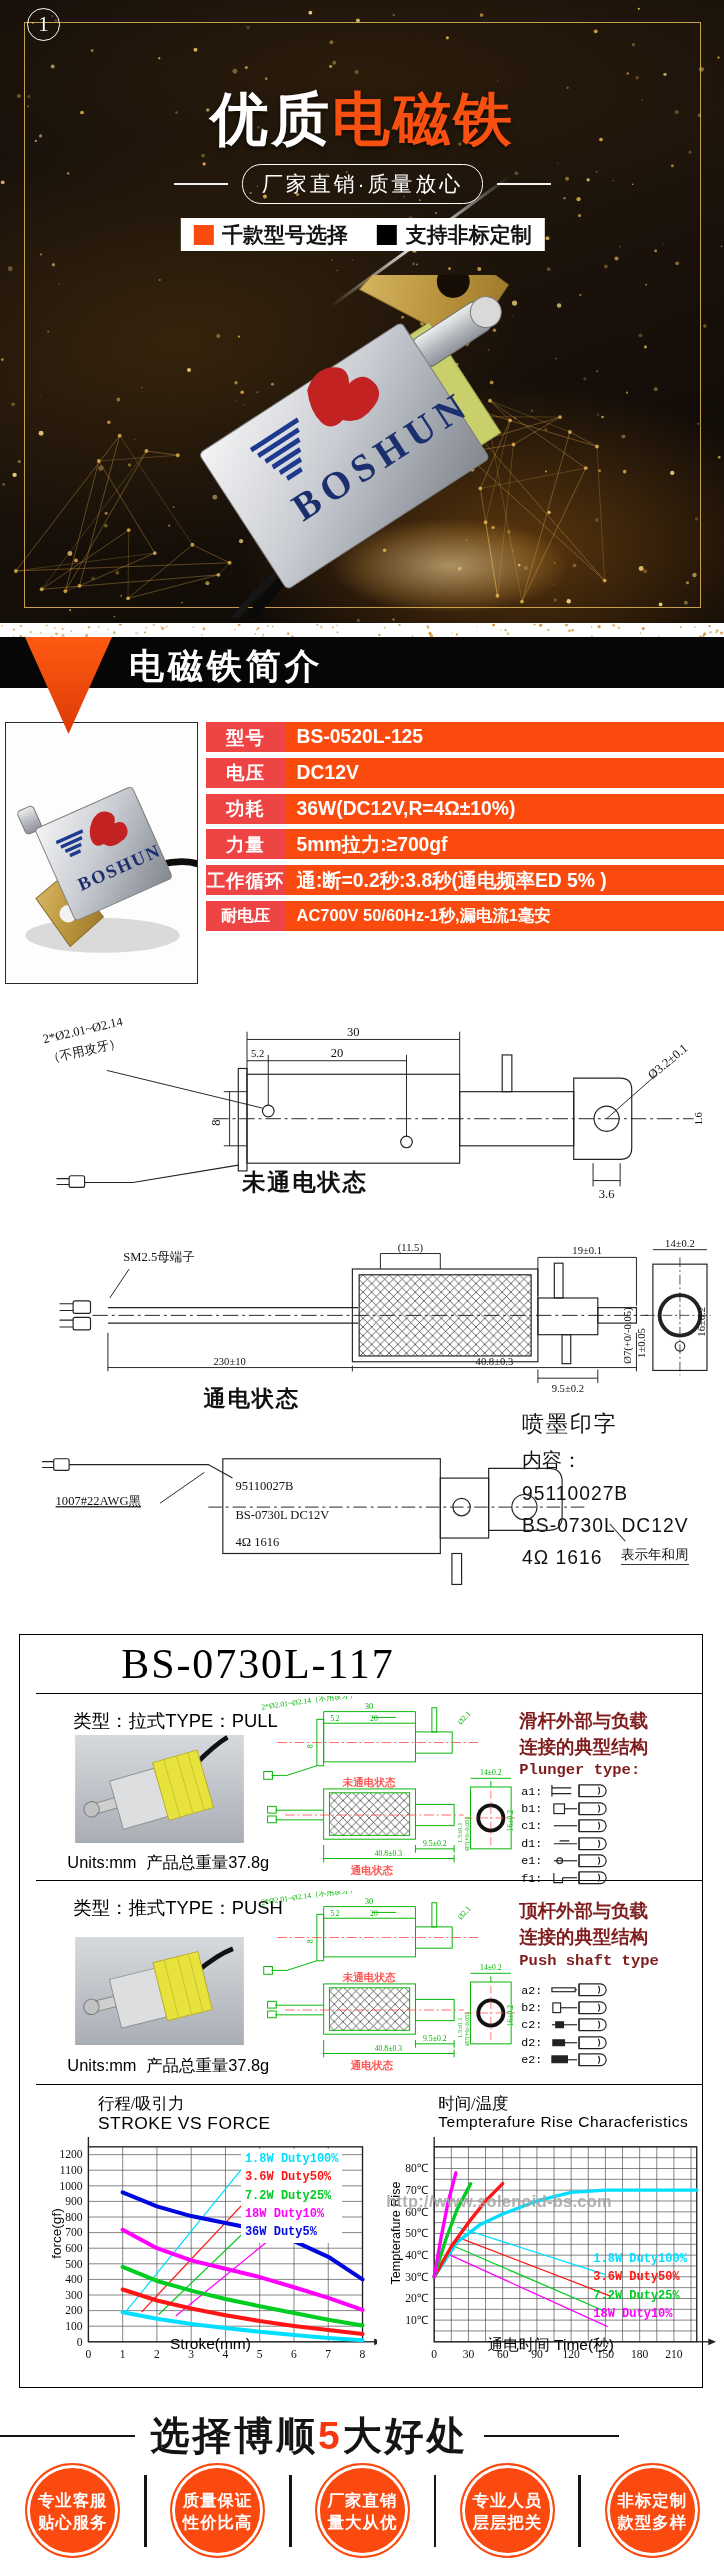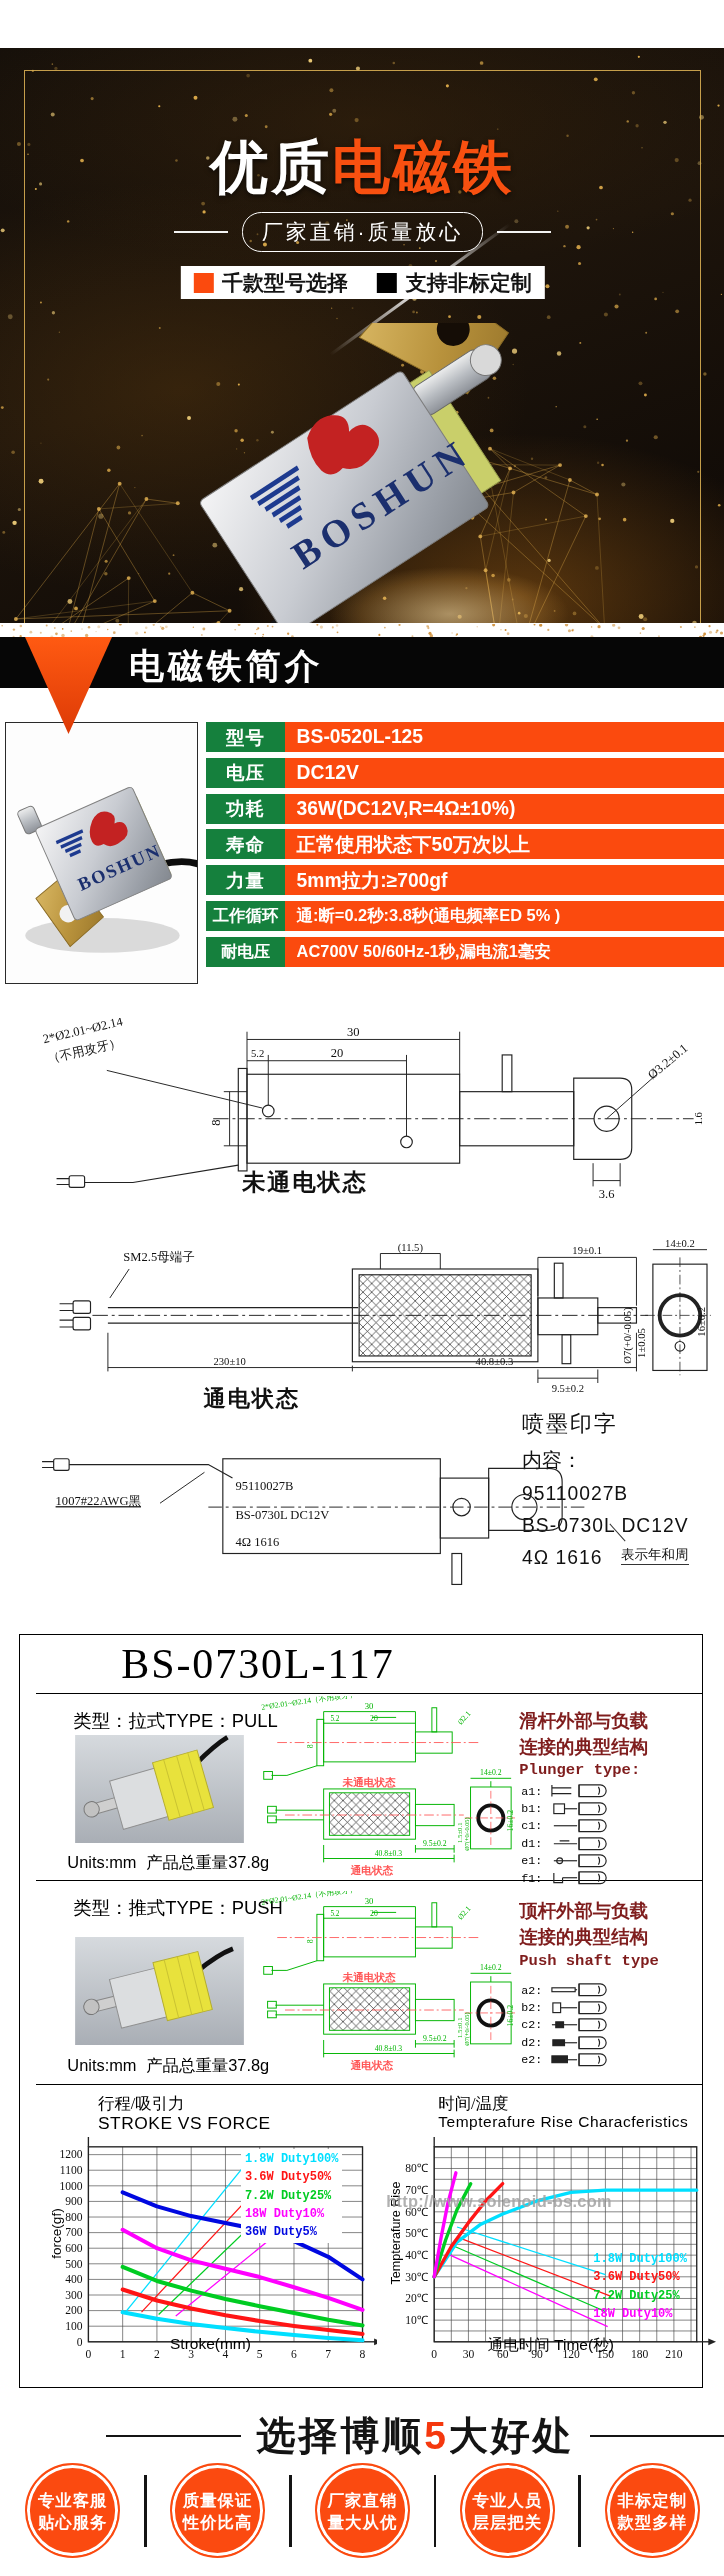--- a/index.html
+++ b/index.html
@@ -6,21 +6,21 @@
   .page{position:relative;width:725px;height:2576px;background:#fff;overflow:hidden;
         font-family:"Liberation Sans",sans-serif;}
   .abs{position:absolute;}
 
   
   .hero{position:absolute;left:0;top:0;width:725px;height:623px;overflow:hidden;
     background:
       radial-gradient(ellipse 406px 232px at 72% 88%, rgba(150,90,20,.55), transparent 70%),
       radial-gradient(ellipse 483px 290px at 25% 55%, rgba(95,60,15,.38), transparent 72%),
       radial-gradient(ellipse 580px 193px at 50% 12%, rgba(60,38,12,.5), transparent 75%),
-      linear-gradient(160deg,#16100a 0%,#1d140b 45%,#0b0705 100%); margin-top: 48px;}
+      linear-gradient(160deg,#16100a 0%,#1d140b 45%,#0b0705 100%);}
   .hero-frame{position:absolute;left:24px;right:24px;top:22px;bottom:15.5px;
     border:1px solid rgba(216,174,82,.9);pointer-events:none;}
   .hero-bg{position:absolute;left:0;top:0;}
   .hero-title{position:absolute;left:0;top:81px;width:725px;text-align:center;
     font-size:58px;font-weight:bold;letter-spacing:2.9px;margin:0;}
   .hero-title .tw{color:#fff;text-shadow:0 1.9px 5.8px rgba(0,0,0,.6);}
   .hero-title .to{color:#f85010;text-shadow:0 1.9px 5.8px rgba(0,0,0,.6);}
   .tagline-row{position:absolute;left:0;top:164px;width:725px;display:flex;
     align-items:center;justify-content:center;gap:13.5px;}
   .tagline-dash{width:54px;height:1.9px;background:#fff;opacity:.95;}
@@ -49,21 +49,21 @@
     font-family:"Liberation Serif",serif;}
   .sec-title{position:absolute;left:129px;top:643px;color:#fff;font-size:35px;
     font-weight:bold;letter-spacing:3.9px;}
 
   
   .photo-box{position:absolute;left:4.8px;top:722px;width:193px;height:262px;
     border:1px solid #2a2a2a;background:#fff;box-sizing:border-box;}
   .spec-table{position:absolute;left:206px;top:722px;width:519px;display:flex;
     flex-direction:column;gap:5.8px;}
   .spec-row{display:flex;height:30px;}
-  .spec-label{width:79px;background:#15803d;color:#fff;font-size:18.4px;font-weight:bold;
+  .spec-label{width:79px;background:#ef4444;color:#fff;font-size:18.4px;font-weight:bold;
     display:flex;align-items:center;justify-content:center;letter-spacing:1px;flex:none;}
   .spec-value{flex:1;background:#fb4a0e;color:#fff;font-size:19.3px;font-weight:bold;
     display:flex;align-items:center;padding-left:11.6px;white-space:nowrap;overflow:hidden;}
   .spec-row:nth-child(n+6) .spec-value{font-size:16.4px;}
   .spec-row:nth-child(n+6) .spec-label{font-size:16.4px;letter-spacing:0;}
 
   
   .draw-sec{position:absolute;left:0;top:1010px;width:725px;height:623px;background:#fff;}
   .dim{font-family:"Liberation Serif",serif;font-size:13px;fill:#111;}
   .dim-sm{font-family:"Liberation Serif",serif;font-size:11px;fill:#111;}
@@ -112,21 +112,21 @@
   .legend{position:absolute;font-family:"Liberation Mono","DejaVu Sans Mono",monospace;
     font-size:12px;font-weight:bold;line-height:18.4px;white-space:nowrap;}
   .legend-0{left:197px;top:56px;background:#fff;padding:1px 3.9px;}
   .legend-1{left:209px;top:157px;}
   .tick{font-family:"Liberation Serif",serif;font-size:12px;fill:#111;}
   .watermark{position:absolute;left:1.9px;top:99px;width:333px;font-size:16.4px;font-weight:bold;
     color:#a3a3a3;opacity:.85;letter-spacing:0.3px;white-space:nowrap;}
 
   
   .benefit-head{position:absolute;left:0;top:2409px;width:725px;display:flex;
-    align-items:center;justify-content:flex-end;gap:15.5px;}
+    align-items:center;justify-content:flex-start;gap:15.5px;}
   .bh-line{width:135px;height:2.9px;background:#141414;}
   .bh-text{font-size:39px;font-weight:bold;color:#141414;letter-spacing:2.9px;white-space:nowrap;}
   .bh-text .hl{color:#f5380e;}
   .benefit-row{position:absolute;left:0;top:2463px;width:725px;display:flex;
     align-items:center;justify-content:center;}
   .benefit-item{width:142px;display:flex;justify-content:center;}
   .benefit-circle{width:91px;height:91px;border-radius:50%;background:#fb4a10;
     border:2.9px solid #fb4a10;box-shadow:inset 0 0 0 2.9px #fff;color:#fff;
     display:flex;flex-direction:column;align-items:center;justify-content:center;
     font-size:16.4px;font-weight:bold;line-height:22px;letter-spacing:1px;text-align:center;}
@@ -622,24 +622,20 @@
       </div>
       <div class="spec-row">
         <div class="spec-label">电压</div>
         <div class="spec-value">DC12V</div>
       </div>
       <div class="spec-row">
         <div class="spec-label">功耗</div>
         <div class="spec-value">36W(DC12V,R=4Ω±10%)</div>
       </div>
       <div class="spec-row">
-        <div class="spec-label">寿命</div>
-        <div class="spec-value">正常使用状态下50万次以上</div>
-      </div>
-      <div class="spec-row">
         <div class="spec-label">力量</div>
         <div class="spec-value">5mm拉力:≥700gf</div>
       </div>
       <div class="spec-row">
         <div class="spec-label">工作循环</div>
         <div class="spec-value">通:断=0.2秒:3.8秒(通电频率ED 5% )</div>
       </div>
       <div class="spec-row">
         <div class="spec-label">耐电压</div>
         <div class="spec-value">AC700V 50/60Hz-1秒,漏电流1毫安</div>

